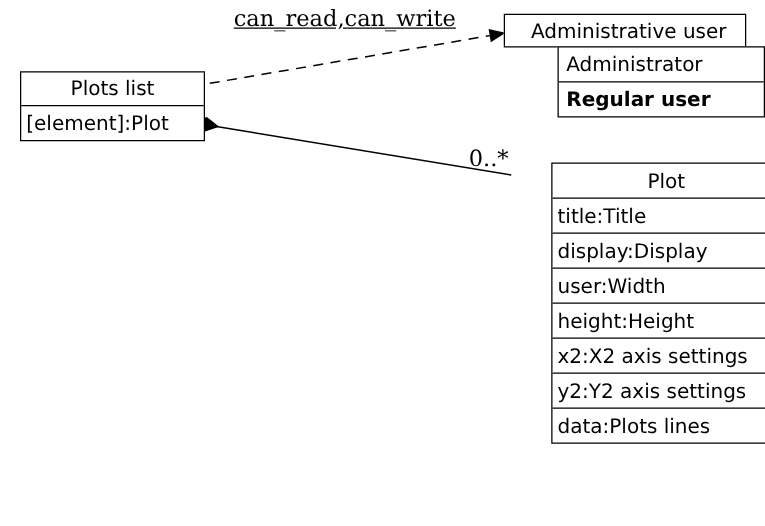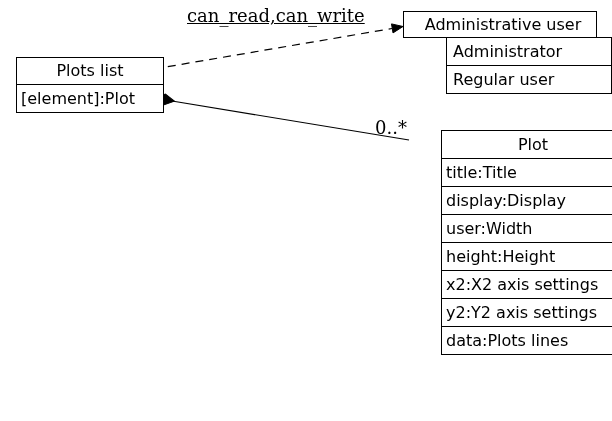--- a/index.html
+++ b/index.html
@@ -73,21 +73,21 @@
     <div class="ttl" style="line-height:26px; height:26px;">Plots list</div>
     <div class="row">[element]:Plot</div>
   </div>
 
   <div class="node" style="left:403px; top:11px; width:194px; height:27px;">
     <div class="ttl hdr-left" style="line-height:25px; height:25px;">Administrative user</div>
   </div>
 
   <div class="node" style="left:418px; top:37px; width:166px;margin-left:28px;">
     <div class="row first" style="padding-left:6px;">Administrator</div>
-    <div class="row" style="padding-left:6px;">Regular user</div>
+    <div class="row" style="padding-left:6px;font-weight:bold;">Regular user</div>
   </div>
 
   <div class="node" style="left:409px; top:130px; width:184px;margin-left:32px;">
     <div class="ttl">Plot</div>
     <div class="row">title:Title</div>
     <div class="row">display:Display</div>
     <div class="row">user:Width</div>
     <div class="row">height:Height</div>
     <div class="row">x2:X2 axis settings</div>
     <div class="row">y2:Y2 axis settings</div>

